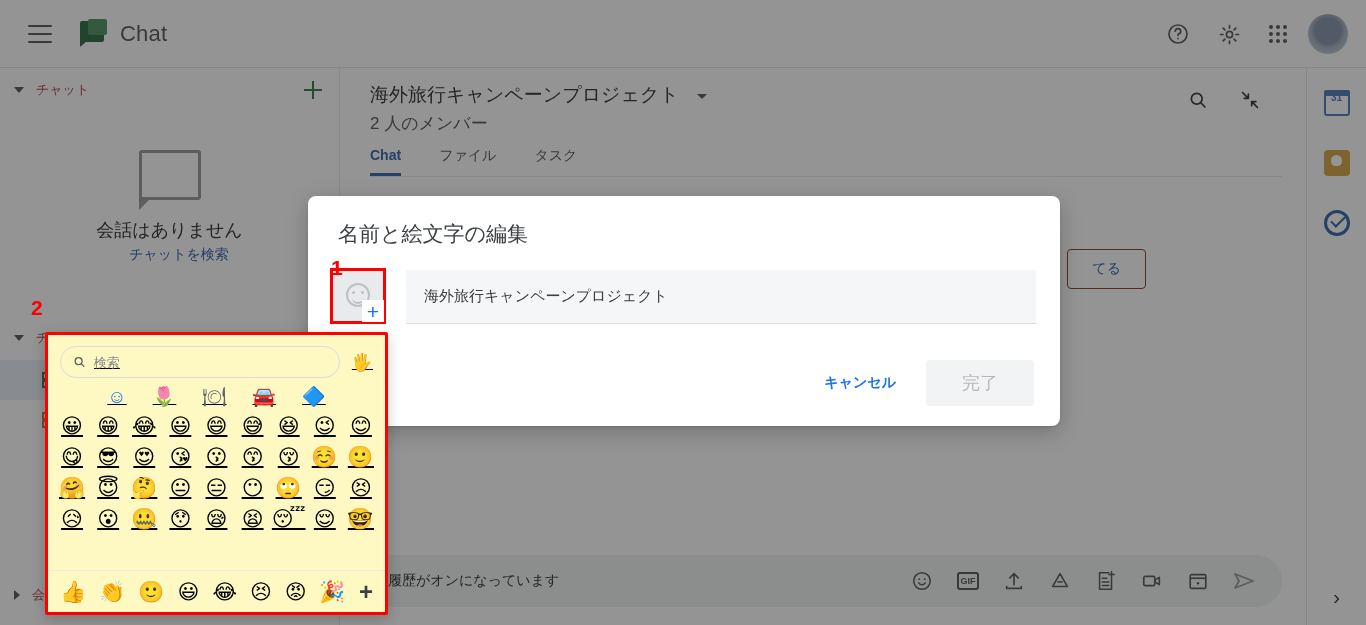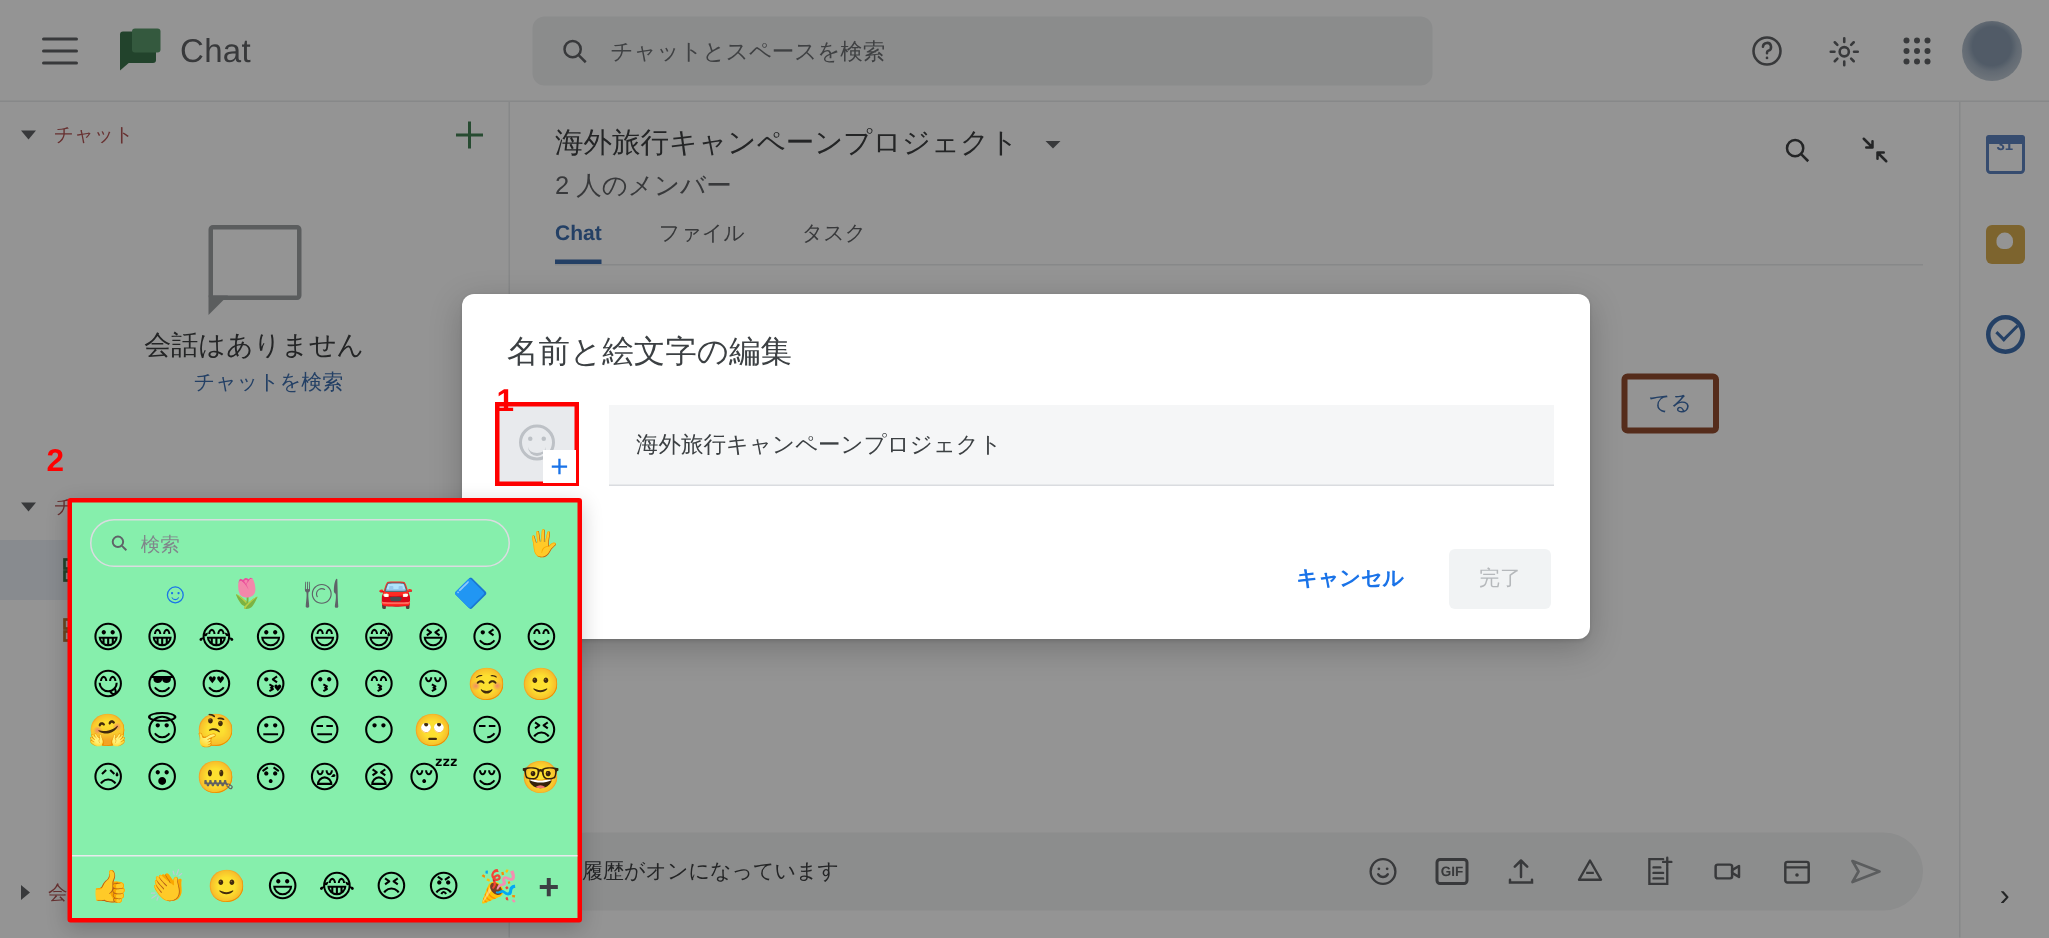--- a/index.html
+++ b/index.html
@@ -86,21 +86,21 @@
   .room-sub { font-size: 17px; color: #5f6368; margin-top: 4px; }
   .tabs { display: flex; gap: 38px; margin-top: 12px; border-bottom: 1px solid #e8eaed; }
   .tab { font-size: 14px; color: #5f6368; padding-bottom: 10px; cursor: pointer; }
   .tab.active { color: #1a73e8; font-weight: bold; border-bottom: 3px solid #1a73e8; }
 
   .chat-body { position: relative; height: 360px; }
   .history-note2 { position: absolute; left: 0; right: 0; top: 134px; text-align: center; font-size: 14px; color: #3c4043; }
   .blur-line { position: absolute; left: 50%; transform: translateX(-50%); top: 168px; width: 330px; height: 14px;
                background: linear-gradient(90deg,#d8dadd 0 24%, transparent 24% 32%, #d8dadd 32% 56%, transparent 56% 62%, #d8dadd 62% 78%, transparent 78% 84%, #d8dadd 84% 100%);
                filter: blur(3px); border-radius: 6px; }
-  .start-btn { position: absolute; right: 160px; top: 72px; height: 40px; padding: 0 14px; border: 4px solid #c2410c; border-radius: 4px;
+  .start-btn { position: absolute; right: 160px; top: 72px; height: 40px; padding: 0 24px; border: 1px solid #c2410c; border-radius: 4px;
                display: flex; align-items: center; font-size: 14px; color: #1a73e8; cursor: pointer; background: #fff; }
 
   .composer { position: absolute; left: 24px; right: 24px; bottom: 18px; height: 52px; background: #f1f3f4; border-radius: 26px; display: flex; align-items: center; }
   .composer-text { margin-left: 24px; font-size: 14px; color: #3c4043; }
   .composer-icons { margin-left: auto; display: flex; align-items: center; gap: 22px; margin-right: 26px; color: #5f6368; }
   .ci { width: 24px; height: 24px; display: flex; align-items: center; justify-content: center; cursor: pointer; }
   .gif-box { width: 22px; height: 18px; border: 2px solid #5f6368; border-radius: 3px; font-size: 9px; font-weight: bold; display: flex; align-items: center; justify-content: center; color: #5f6368; }
 
   
   .rail { position: absolute; right: 0; top: 68px; width: 60px; height: 557px; background: #fff; border-left: 1px solid #e8eaed; display: flex; flex-direction: column; align-items: center; padding-top: 22px; gap: 34px; }
@@ -126,27 +126,28 @@
   }
   .emoji-add .face { position: absolute; left: 14px; top: 13px; width: 24px; height: 24px; border: 2px solid #bdc1c6; border-radius: 50%; }
   .emoji-add .face:before { content: ""; position: absolute; left: 4px; top: 6px; width: 3px; height: 3px; border-radius: 50%; background: #bdc1c6; box-shadow: 9px 0 0 #bdc1c6; }
   .emoji-add .face:after { content: ""; position: absolute; left: 4px; top: 11px; width: 12px; height: 6px; border-bottom: 2px solid #bdc1c6; border-radius: 0 0 8px 8px; }
   .emoji-add .plus-badge { position: absolute; right: 0; bottom: 0; width: 22px; height: 22px; background: #fff; display: flex; align-items: center; justify-content: center; color: #1a73e8; font-size: 21px; line-height: 1; }
   .name-field { flex: 1; margin-left: 22px; }
   .name-input-box { background: #f5f6f7; border-bottom: 1px solid #dadce0; height: 54px; display: flex; align-items: center; padding: 0 18px; cursor: text; }
   .name-input-box input { border: 0; background: transparent; outline: none; font-size: 15px; color: #3c4043; width: 100%; font-family: "Liberation Sans", "DejaVu Sans", sans-serif; }
   .modal-actions { position: absolute; right: 26px; bottom: 20px; display: flex; align-items: center; gap: 22px; }
   .btn-cancel { font-size: 14px; color: #1a73e8; font-weight: bold; cursor: pointer; padding: 10px 8px; }
-  .btn-done { font-size: 14px; color: #b5b8bb; background: #f1f3f4; border-radius: 4px; padding: 11px 20px; cursor: default; }
+  .btn-done { font-size: 18px; color: #b5b8bb; background: #f1f3f4; border-radius: 4px; padding: 11px 36px; cursor: default; }
 
   
   .picker {
     position: absolute; left: 45px; top: 332px; width: 343px; height: 283px;
-    background: #86efac; border: 3px solid #ff0000; border-radius: 2px;
+    background: #fef9c3; border: 3px solid #ff0000; border-radius: 2px;
     box-shadow: 0 4px 14px rgba(0,0,0,.2);
+    text-decoration: underline;
   }
   .picker-top { display: flex; align-items: center; padding: 11px 12px 0 12px; }
   .picker-search { flex: 1; height: 32px; border: 1px solid #dadce0; border-radius: 16px; display: flex; align-items: center; padding: 0 12px; cursor: text; }
   .picker-search input { border: 0; outline: none; background: transparent; font-size: 13px; color: #3c4043; margin-left: 8px; width: 100%; font-family: "Liberation Sans", "DejaVu Sans", sans-serif; }
   .picker-search input::placeholder { color: #80868b; }
   .skin-tone { margin-left: 12px; font-size: 17px; cursor: pointer; }
   .picker-cats { display: flex; justify-content: center; gap: 26px; margin-top: 9px; color: #5f6368; font-size: 19px; }
   .cat { cursor: pointer; line-height: 1; }
   .cat.active { color: #1a73e8; }
   .emoji-grid { display: grid; grid-template-columns: repeat(9, 1fr); padding: 4px 6px 0 6px; }
@@ -171,27 +172,20 @@
           <span></span>
           <span></span>
           <span></span>
         </div>
       <div class="chat-logo">
         <div class="bubble"></div>
           <div class="bubble2"></div>
       </div>
       <div class="app-title">Chat</div>
 
-      <div class="searchbar">
-        <svg class="mag" width="20" height="20" viewBox="0 0 24 24" fill="none" stroke="#5f6368" stroke-width="2">
-            <circle cx="10.5" cy="10.5" r="6.5"></circle>
-            <line x1="15.5" y1="15.5" x2="21" y2="21"></line>
-          </svg>
-        <input value="" placeholder="チャットとスペースを検索" style="">
-      </div>
 
 
       <div class="icon-btn" style="left:1162px">
         <svg width="24" height="24" viewBox="0 0 24 24" fill="none" stroke="#5f6368" stroke-width="1.7">
             <circle cx="12" cy="12" r="9"></circle>
             <path d="M9.3 9.2a2.7 2.7 0 1 1 3.4 2.7c-.5.2-.7.6-.7 1.2v.4" stroke-linecap="round"></path>
             <circle cx="12" cy="16.6" r=".9" fill="#5f6368" stroke="none"></circle>
           </svg>
       </div>
       <div class="icon-btn" style="left:1213px">

